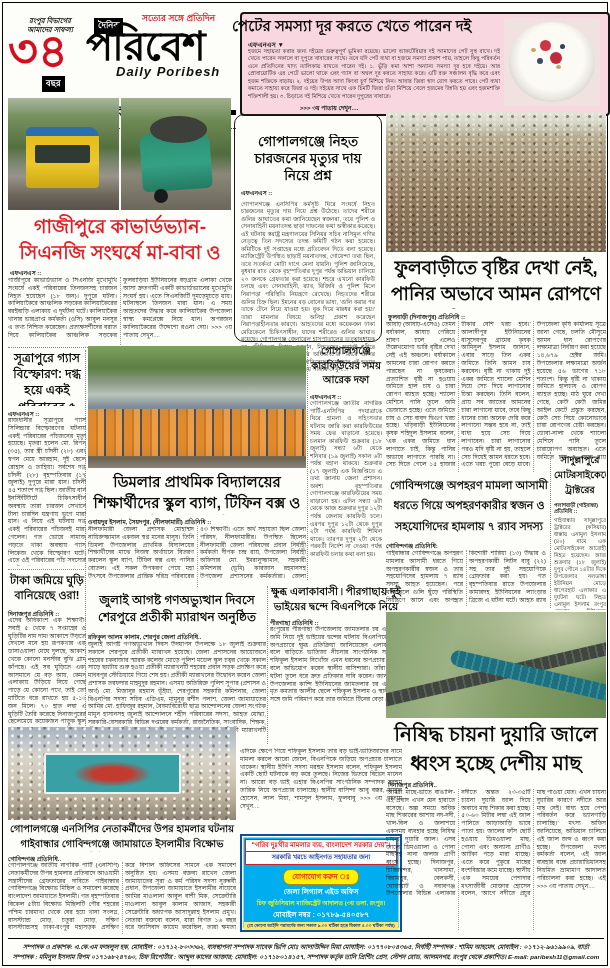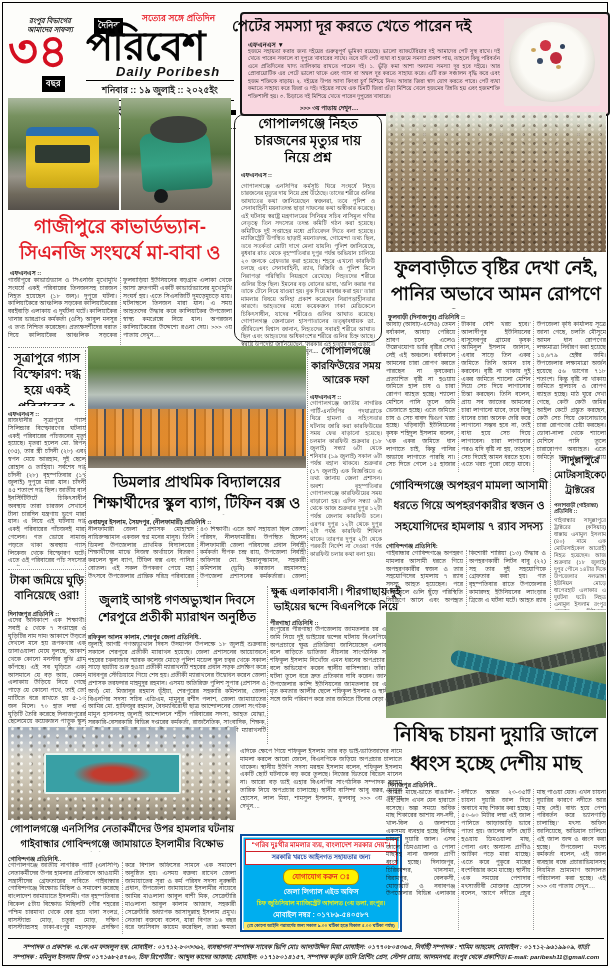--- a/index.html
+++ b/index.html
@@ -59,21 +59,21 @@
   .cng{position:absolute;left:18%;top:30%;width:64%;height:52%;border-radius:10px 14px 6px 6px;transform:rotate(-4deg);
     background:linear-gradient(180deg,#2c8f72 0%,#35a184 55%,#237a61 100%);}
   .tarp{position:absolute;left:26%;top:16%;width:52%;height:24%;background:#3c3f3a;border-radius:50%;}
   .wheel{position:absolute;left:30%;bottom:6%;width:14px;height:14px;background:#17191a;border-radius:50%;}
   #gz-head{left:8px;top:214px;width:224px;height:52px;font-size:19px;line-height:1.35;}
   #gz-byline{left:10px;top:268px;}
   #gz-body{left:8px;top:277px;width:224px;height:68px;}
   #hr1{left:8px;top:347px;width:224px;}
 
   
-  #gop-box{left:234px;top:114px;width:148px;height:228px;border:1.2px solid #1a1a1a;border-radius:10px;padding:1px 6px;box-sizing:border-box;font-family:Liberation Serif, serif;}
+  #gop-box{left:234px;top:114px;width:148px;height:228px;border:1.2px solid #1a1a1a;border-radius:10px;padding:19px 6px;box-sizing:border-box;}
   #gop-head{font-size:13.5px;line-height:1.25;}
   #gop-byline{margin-top:3px;}
   #gop-body{margin-top:2px;height:178px;font-size:5.8px;}
 
   
   #ph-photo{left:386px;top:112px;width:220px;height:140px;
     background:
       radial-gradient(circle, rgba(247,242,230,.55) 1px, transparent 1.7px),
       radial-gradient(circle, rgba(58,44,30,.5) 1px, transparent 1.9px),
       linear-gradient(180deg,#e3e3da 0%,#d6d8c9 7%,#b6ab90 18%,#a08c6f 40%,#8a7458 70%,#77624a 100%);
@@ -183,21 +183,20 @@
   <div class="abs" id="corner-note">
     <div>রংপুর বিভাগের</div>
     <div>আমাদের সাফল্য</div>
   </div>
   <div class="abs" id="years-num">৩৪</div>
   <div class="abs" id="years-label">বছর</div>
   <div class="abs" id="mast-dainik">দৈনিক</div>
   <div class="abs" id="mast-brand">পরিবেশ</div>
   <div class="abs" id="mast-slogan">সত্যের সঙ্গে প্রতিদিন</div>
   <div class="abs" id="mast-english">Daily Poribesh</div>
-  <div class="abs" id="mast-dateline">শনিবার :: ১৯ জুলাই :: ২০২৫ইং</div>
   <div class="abs" id="section-row">
     <div class="bar"></div>
     <div id="section-title">শেষের পাতা</div>
     <div class="bar"></div>
   </div>
 
   <div class="abs" id="health-box"></div>
   <div class="abs hd" id="hb-head" style="text-align:left;">পেটের সমস্যা দূর করতে খেতে পারেন দই</div>
   <div class="abs byl" id="hb-byline">এফএনএস ▼</div>
   <div class="abs tx" id="hb-body">হজমে সহায়তা করার জন্য দইয়ের গুরুত্বপূর্ণ ভূমিকা রয়েছে। ভালো ব্যাকটেরিয়ার দই আমাদের পেট সুস্থ রাখে। দই খেতে পারেন সকালে বা দুপুরে খাবারের সাথে। তবে যদি পেট ব্যথা বা হজমে সমস্যা প্রকাশ পায়, তাহলে কিছু পরিবর্তন এনে প্রতিদিনের খাদ্য তালিকায় রাখতে পারেন দই। ১. ভুঁড়ি কমা আশা অন্যান্য সমস্যা দূর হবে দইয়ে। আর প্রোবায়োটিক এর পেটে ভালো থাকে এবং গ্যাস বা অম্বল দূর করতে সাহায্য করে। এটি রক্ত সঞ্চালন বৃদ্ধি করে এবং হজম শক্তিকে বাড়ায়। ২. দইয়ের উপর আদা কিংবা চূর্ণ মিশিয়ে নিন। আবার জিরা স্বাদ যোগ করতে পারে। পেট ব্যথা কমাতে সাহায্য করে জিরা ও দই। দইয়ের সাথে এক চিমটি জিরা গুঁড়া মিশিয়ে খেলে হজমের উন্নতি হয় এবং হজমশক্তি শক্তিশালী হয়। ৩. চিড়াতে দই মিশিয়ে খেতে পারেন দুপুরের খাবারে।</div>

